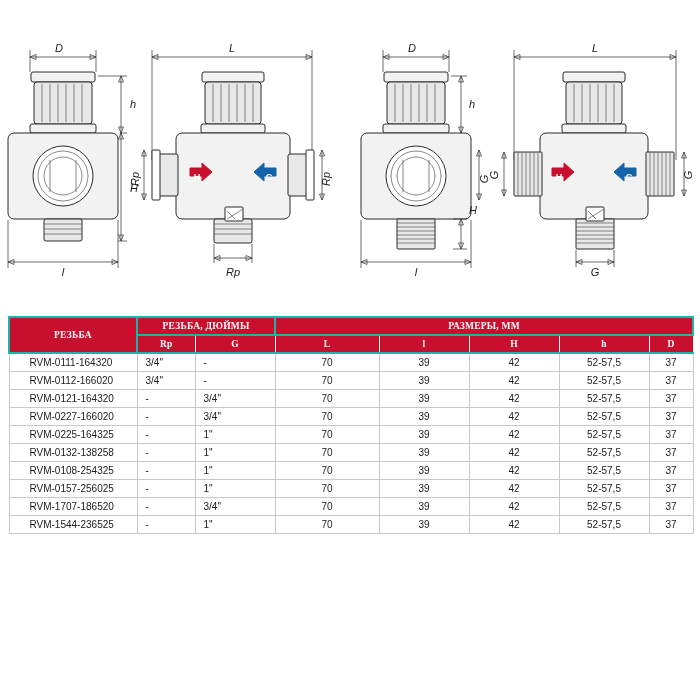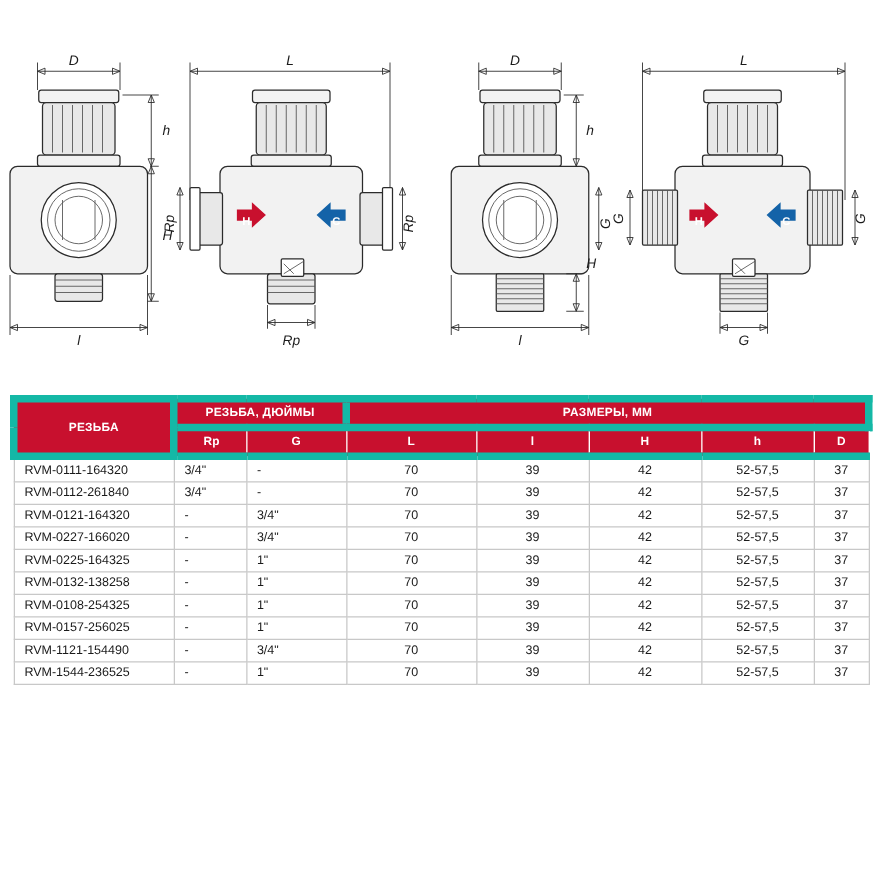--- a/index.html
+++ b/index.html
@@ -73,34 +73,35 @@
     padding: 3px 4px;
     text-align: center;
     height: 17px;
     box-sizing: border-box;
   }
   table.spec thead th {
     background: #c8102e;
     color: #ffffff;
     font-weight: bold;
     font-size: 9.5px;
-    border: 6px solid #14b8a6;
+    border: 2px solid #14b8a6;
     letter-spacing: 0.2px;
+    font-family: Liberation Serif, serif;
   }
   table.spec thead th.sep {
     border-left: 1px solid #ffffff;
     border-right: 1px solid #ffffff;
   }
   table.spec tbody td {
     background: #ffffff;
     color: #1a1a1a;
   }
   table.spec tbody td.art {
     text-align: left;
-    padding-left: 8px;
+    padding-left: 20px;
   }
   table.spec tbody td.thread {
     text-align: left;
     padding-left: 8px;
   }
   .col-art { width: 128px; }
   .col-rp  { width: 58px; }
   .col-g   { width: 80px; }
   .col-L   { width: 104px; }
   .col-l   { width: 90px; }
@@ -433,21 +434,21 @@
           <td class="art">RVM-0111-164320</td>
           <td class="thread">3/4"</td>
           <td class="thread">-</td>
           <td>70</td>
           <td>39</td>
           <td>42</td>
           <td>52-57,5</td>
           <td>37</td>
         </tr>
         <tr>
-          <td class="art">RVM-0112-261840</td>
+          <td class="art">RVM-0112-166020</td>
           <td class="thread">3/4"</td>
           <td class="thread">-</td>
           <td>70</td>
           <td>39</td>
           <td>42</td>
           <td>52-57,5</td>
           <td>37</td>
         </tr>
         <tr>
           <td class="art">RVM-0121-164320</td>
@@ -503,21 +504,21 @@
           <td class="art">RVM-0157-256025</td>
           <td class="thread">-</td>
           <td class="thread">1"</td>
           <td>70</td>
           <td>39</td>
           <td>42</td>
           <td>52-57,5</td>
           <td>37</td>
         </tr>
         <tr>
-          <td class="art">RVM-1121-154490</td>
+          <td class="art">RVM-1707-186520</td>
           <td class="thread">-</td>
           <td class="thread">3/4"</td>
           <td>70</td>
           <td>39</td>
           <td>42</td>
           <td>52-57,5</td>
           <td>37</td>
         </tr>
         <tr>
           <td class="art">RVM-1544-236525</td>

